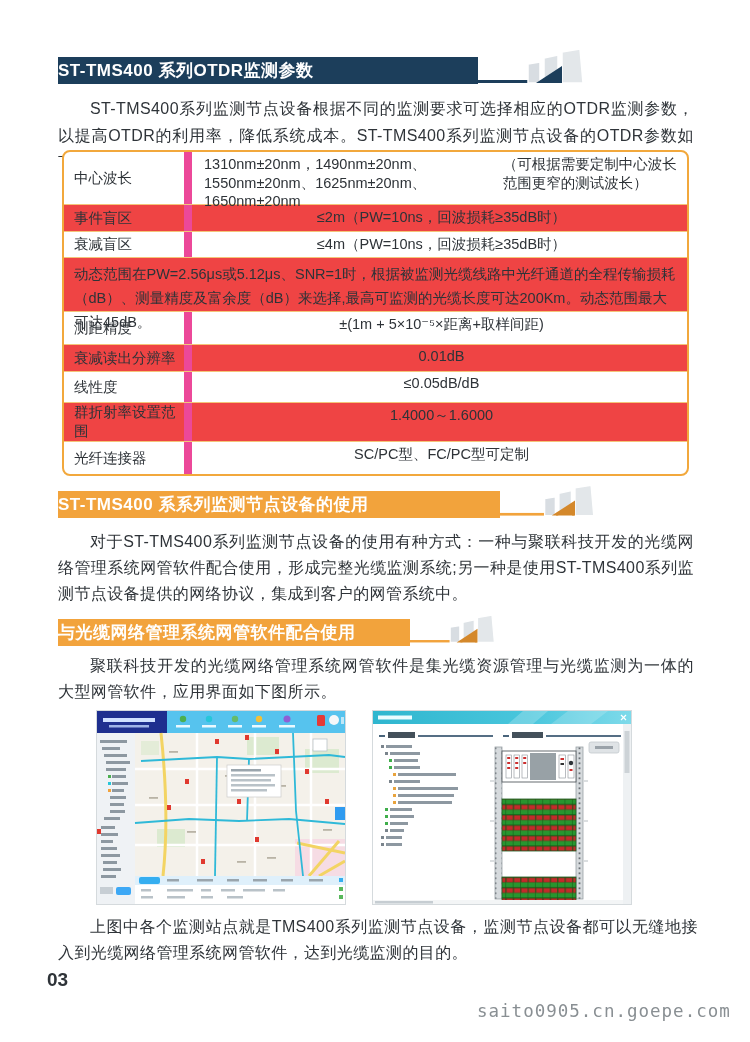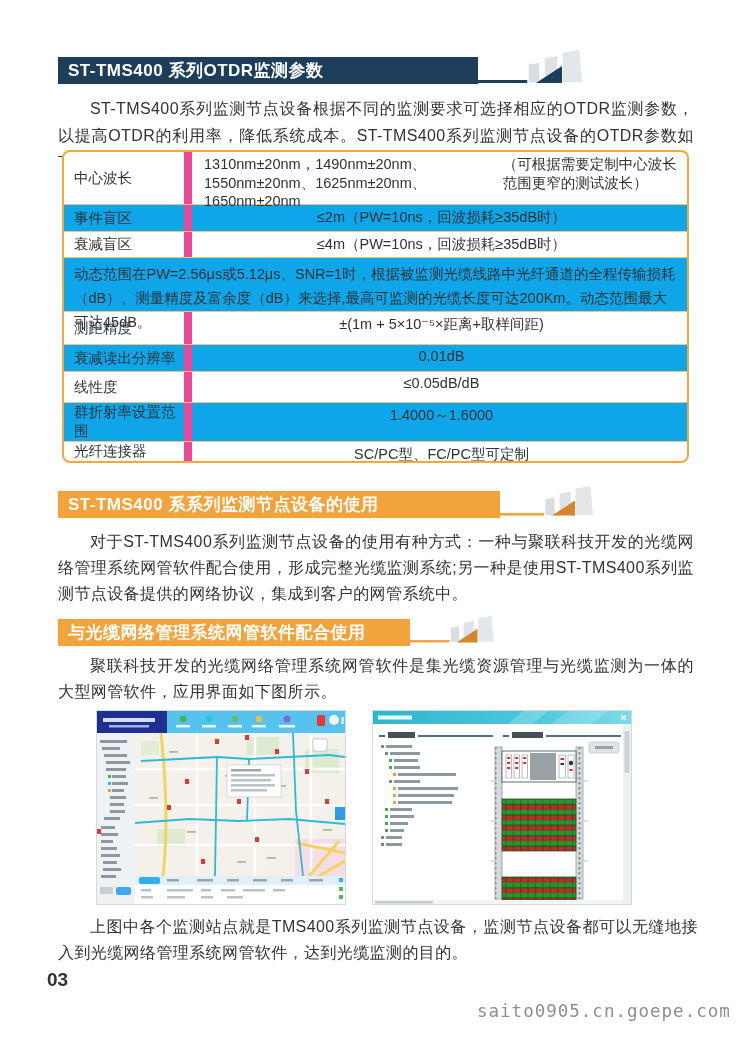--- a/index.html
+++ b/index.html
@@ -5,40 +5,40 @@
   html,body{margin:0;padding:0;}
   body{
     width:750px;height:1042px;position:relative;background:#ffffff;
     font-family:"Liberation Sans","DejaVu Sans",sans-serif;
     color:#33383d;overflow:hidden;
   }
   
   .secbar{
     position:absolute;height:27px;line-height:27px;
     color:#ffffff;font-size:17px;font-weight:bold;
-    padding-left:10px;box-sizing:border-box;letter-spacing:.5px;
+    box-sizing:border-box;letter-spacing:.5px;
     white-space:nowrap;
   }
   .secbar.navy{background:#1c3e5b;}
   .secbar.orange{background:#f2a33c;}
   .deco{position:absolute;}
   
   .para{
     position:absolute;font-size:16px;line-height:26px;color:#2f3439;
     text-indent:2em;letter-spacing:.4px;text-align:justify;
   }
   
   .spec{
     position:absolute;left:62px;top:150px;width:627px;
     border:2px solid #f2a83c;border-radius:8px;overflow:hidden;
     background:#ffffff;box-sizing:border-box;
   }
   .srow{display:flex;border-top:1px solid #f4c479;box-sizing:border-box;}
   .srow:first-child{border-top:none;}
-  .srow.green{background:#0ea5e9;}
+  .srow.green{background:#ef4444;}
   .scell-l{
     width:128px;flex:0 0 128px;border-right:8px solid #ec4899;
     padding:0 0 0 10px;box-sizing:border-box;font-size:14.5px;color:#2e3338;
     display:flex;align-items:center;
   }
   .scell-v{
     flex:1;padding:3px 8px 3px 12px;box-sizing:border-box;
     font-size:14.5px;color:#2e3338;display:flex;justify-content:center;
   }
   .srow.full .scell-f{
@@ -96,21 +96,21 @@
     <div class="scell-v">0.01dB</div>
   </div>
   <div class="srow" style="height:31px;">
     <div class="scell-l">线性度</div>
     <div class="scell-v">≤0.05dB/dB</div>
   </div>
   <div class="srow green" style="height:39px;">
     <div class="scell-l">群折射率设置范围</div>
     <div class="scell-v">1.4000～1.6000</div>
   </div>
-  <div class="srow" style="height:20px;">
+  <div class="srow" style="height:33px;">
     <div class="scell-l">光纤连接器</div>
     <div class="scell-v">SC/PC型、FC/PC型可定制</div>
   </div>
 </div>
 
 <div class="secbar orange" style="left:58px;top:491px;width:442px;">ST-TMS400 系系列监测节点设备的使用</div>
 <svg class="deco" style="left:500px;top:483px;" width="100" height="42" viewBox="0 0 112 42">
   <rect x="0" y="31" width="90" height="3" fill="#f2a33c"></rect>
   <polygon points="50,15 62,13 62,34 50,34" fill="#d8dde2" stroke="#ffffff" stroke-width="1.5"></polygon>
   <polygon points="66,9 80,6 80,34 66,34" fill="#dde2e6" stroke="#ffffff" stroke-width="1.5"></polygon>

